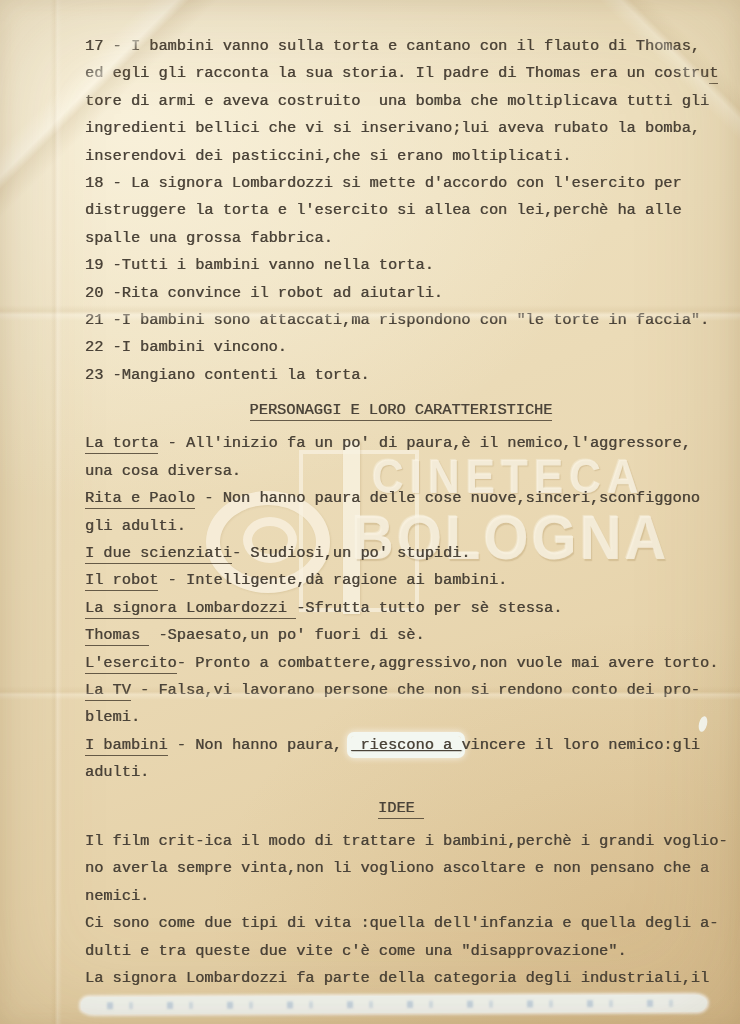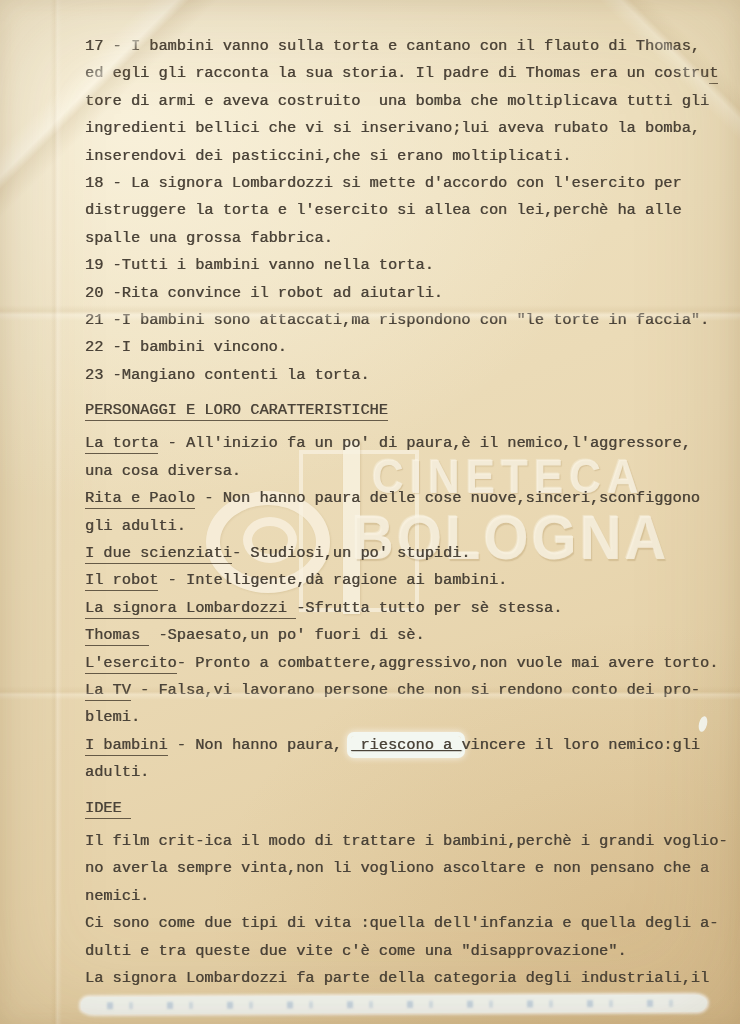--- a/index.html
+++ b/index.html
@@ -33,21 +33,21 @@
     text-shadow:1px 1px 1px rgba(150,118,66,0.22), -1px -1px 1px rgba(255,255,248,0.35);
     transform:scaleY(1.10);transform-origin:top left;white-space:nowrap;}
   .wm-1{left:372px;top:449px;font-size:44px;letter-spacing:6px;}
   .wm-2{left:352px;top:500px;font-size:58px;letter-spacing:3px;}
   
   .typed{position:absolute;left:85px;top:33px;width:632px;z-index:3;
     font-size:15.3px;line-height:27.4px;color:#4a4339;
     text-shadow:0.5px 0.4px 0.6px rgba(70,60,46,0.55), -0.2px 0 0.4px rgba(70,60,46,0.30);
     white-space:pre;}
   .line{height:27.4px;}
-  .line.heading{margin:8px 0 6px;}
+  .line.heading{margin:8px 0 6px;text-align:center;}
   .u{border-bottom:1.7px solid rgba(72,62,48,0.82);padding-bottom:1px;}
   .patch{background:#f3f7f1;border-radius:3px;
     box-shadow:0 0 0 4px #f3f7f1, 0 0 7px 4px rgba(255,255,255,0.75);text-decoration:underline;}
   
   .wo-line{position:relative;}
   .whiteout-strip{position:relative;top:4px;left:-4px;width:626px;height:17px;
     background:#f3f7f3;transform:rotate(-0.25deg);
     border-radius:10px 16px 12px 18px / 9px 10px 12px 9px;
     box-shadow:0 0 3px 2px rgba(250,252,250,0.85);overflow:hidden;}
   .whiteout-strip::before{content:"";position:absolute;left:10px;right:14px;top:5px;height:7px;

